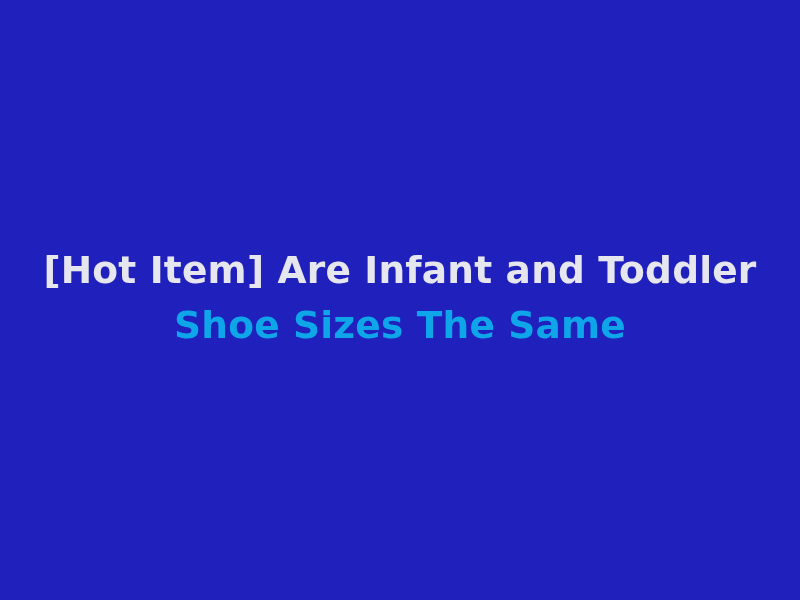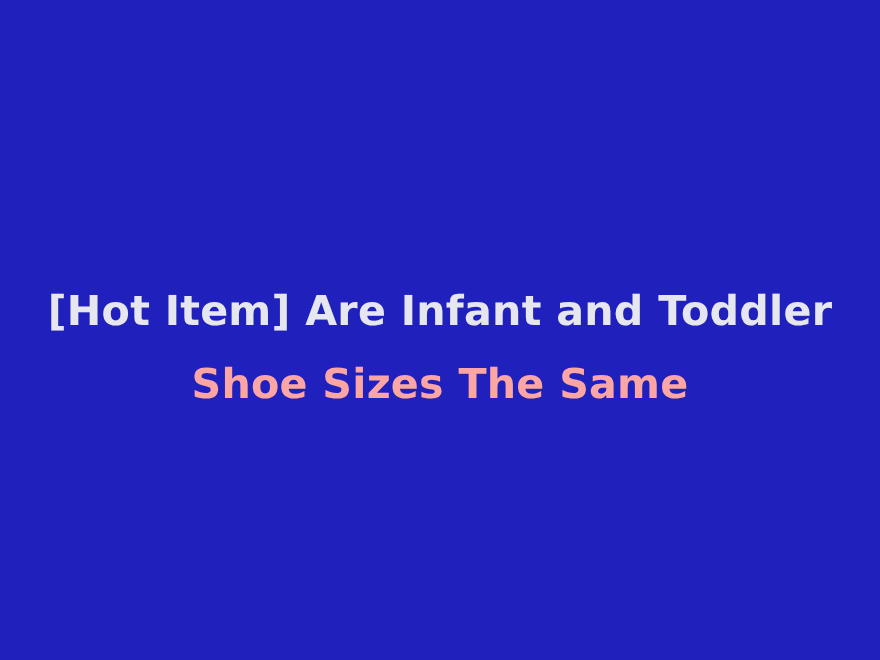--- a/index.html
+++ b/index.html
@@ -39,30 +39,29 @@
     display: block;
     width: 100%;
     font-family: "DejaVu Sans", sans-serif;
     font-weight: bold;
     font-size: 37.5px;
     line-height: 55px;
     letter-spacing: 0.2px;
     color: #e6e6ee;
     white-space: nowrap;
     text-align: center;
-    margin-top: 12px;
     -webkit-font-smoothing: antialiased;
   }
 </style>
 </head>
 <body style="background: rgb(32, 32, 189);">
 
 <div id="slide" style="background: rgb(32, 32, 189);">
 
   <div id="title-block">
 
     <span class="title-line" style="color: rgb(230, 230, 238);">[Hot Item] Are Infant and Toddler</span>
 
-    <span class="title-line" style="color: #fca5a5;">Shoe Sizes The Same</span>
+    <span class="title-line" style="color: #0ea5e9;">Shoe Sizes The Same</span>
 
   </div>
 
 </div>
 
 </body></html>

